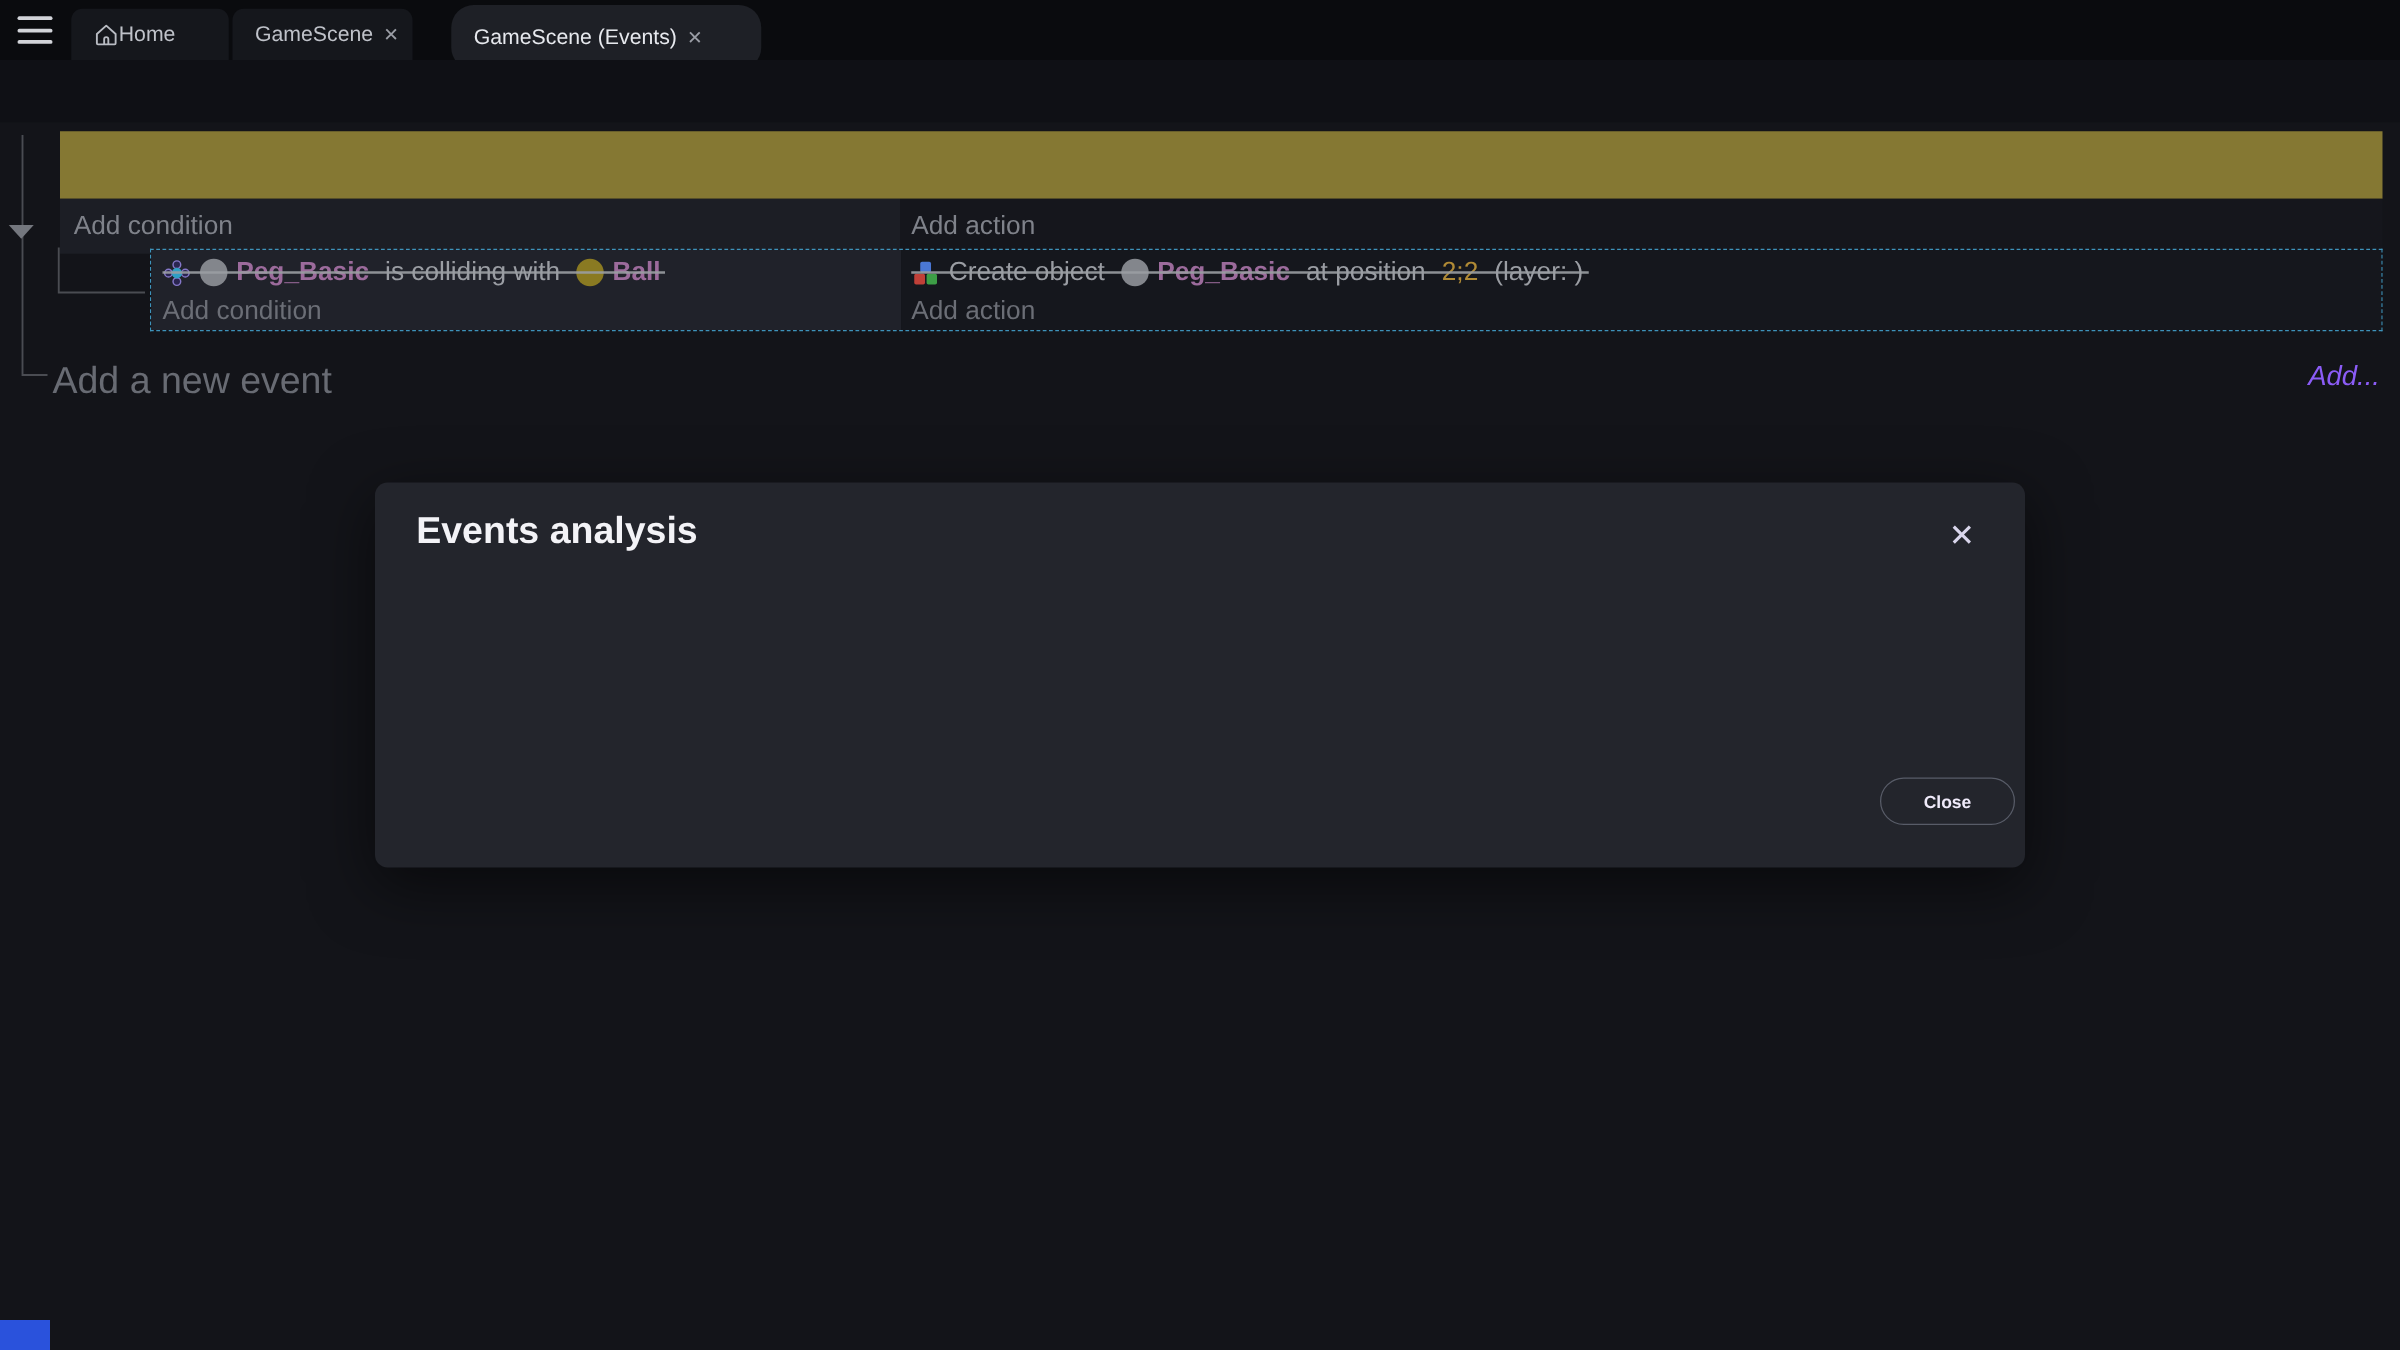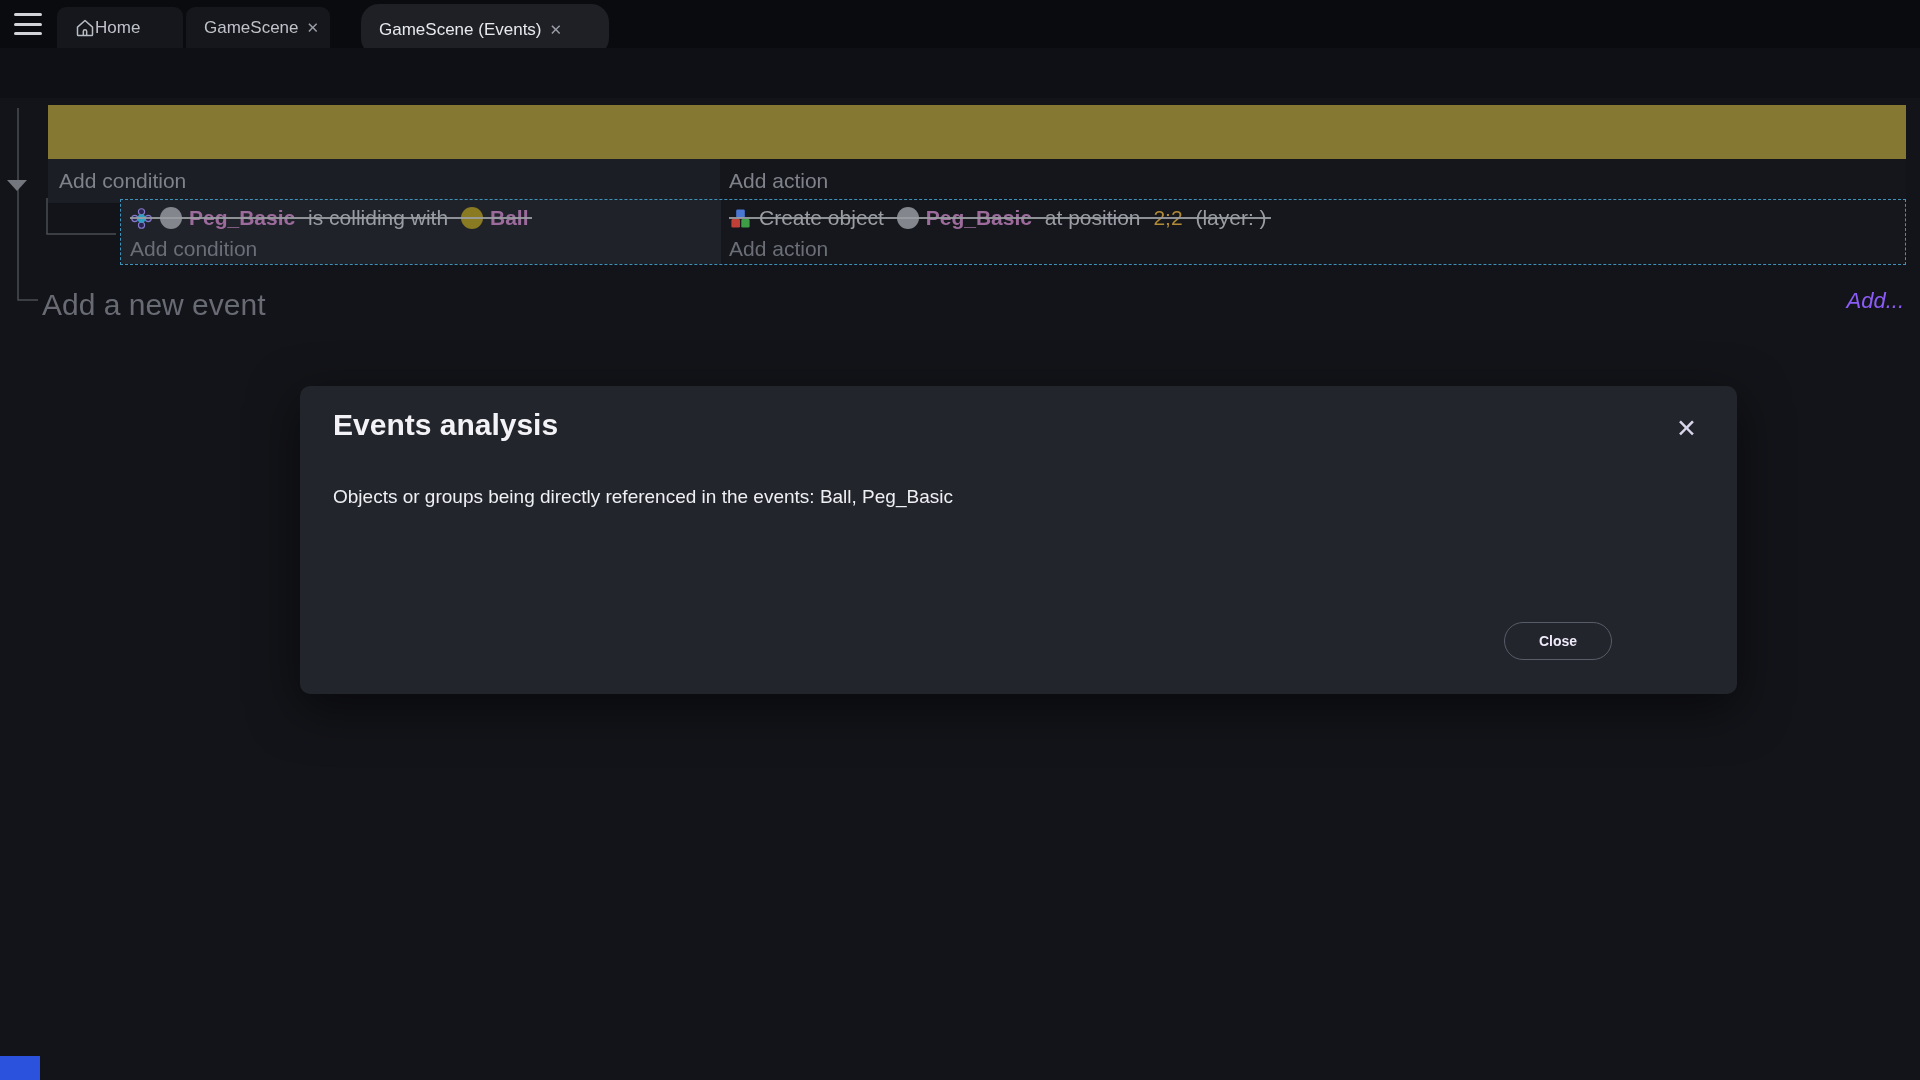--- a/index.html
+++ b/index.html
@@ -66,21 +66,21 @@
   .evtext { color:#9a9da3; font-size:21px; white-space:pre; }
   .objname { color:#9c6b9c; font-weight:bold; font-size:21px; }
   .numval { color:#b08a35; font-size:21px; }
   .objcircle { width:22px; height:22px; border-radius:50%; background:#83868c; flex:0 0 auto; }
   .objcircle.ball { background:#8a7a22; }
 
   .add-new-event { position:absolute; left:42px; top:190px; color:#686b73; font-size:30px; cursor:pointer; }
   .add-more { position:absolute; right:16px; top:190px; color:#8b5cf6; font-size:22px; cursor:pointer;font-style:italic; }
 
   
-  .dialog { position:absolute; left:300px; top:386px; width:1437px; height:308px; background:#23252c;
+  .dialog { position:absolute; left:300px; top:386px; width:1320px; height:308px; background:#23252c;
             border-radius:10px; box-shadow:0 14px 50px rgba(0,0,0,.55); }
   .dlg-title { position:absolute; left:33px; top:22px; color:#f3f3f7; font-size:30px; font-weight:bold; }
   .dlg-x { position:absolute; right:36px; top:24px; color:#d9d6ec; font-size:25px; cursor:pointer; padding:4px; }
   .dlg-body { position:absolute; left:33px; top:93px; }
   .dlg-line { color:#eef0f4; font-size:19px; height:36px; display:flex; align-items:center; }
   .btn-close { position:absolute; left:1204px; top:236px; width:108px; height:38px; border-radius:19px;
                border:1px solid #585c68; background:transparent; color:#efeafa; font-weight:bold;
                font-size:14px; display:flex; align-items:center; justify-content:center; cursor:pointer; }
 
   .corner-square { position:absolute; left:0; top:1056px; width:40px; height:24px; background:#2a52dc; cursor:pointer; }
@@ -271,19 +271,18 @@
     </div>
 
     <div class="add-new-event">Add a new event</div>
     <div class="add-more">Add...</div>
   </div>
 
   <div class="dialog">
     <div class="dlg-title">Events analysis</div>
     <div class="dlg-x">✕</div>
     <div class="dlg-body">
-      <div class="dlg-line">Objects or groups being directly referenced in the events: Ball, Peg_Basic</div>
     </div>
     <div class="btn-close">Close</div>
   </div>
 
   <div class="corner-square"></div>
 </div>
 
 </body></html>

